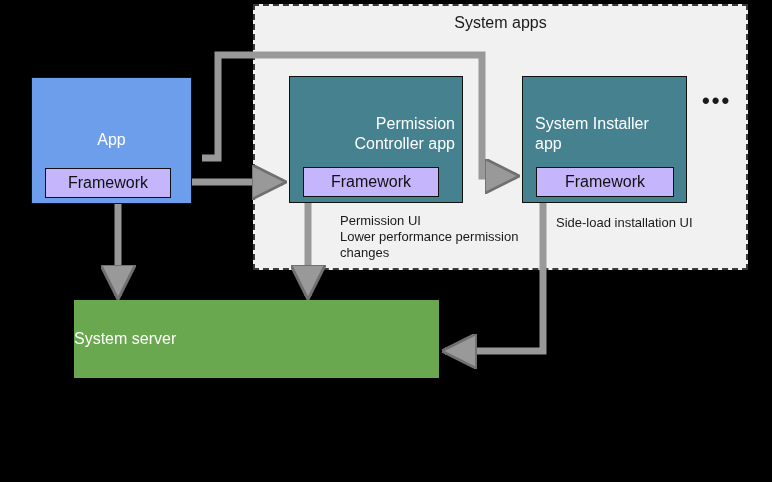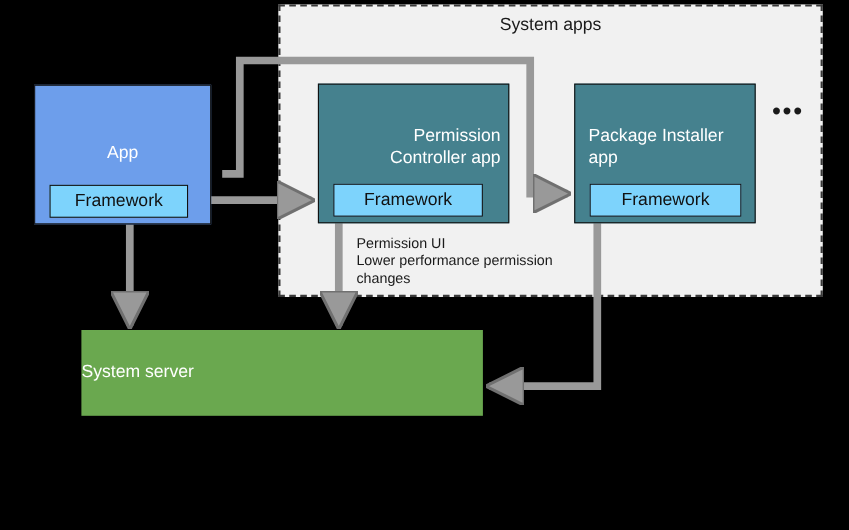--- a/index.html
+++ b/index.html
@@ -74,21 +74,21 @@
     width: 152px;
     text-align: right;
   }
   #package-installer-title {
     left: 535px; top: 114px;
     width: 150px;
   }
 
   
   .framework-box {
-    background: #7dd3fc;
+    background: #c4b5fd;
     border: 1px solid #111111;
     box-sizing: border-box;
     display: flex;
     align-items: center;
     justify-content: center;
     font-size: 16px;
     color: #111111;
   }
   #app-framework     { left: 45px;  top: 168px; width: 126px; height: 30px; }
   #pc-framework      { left: 303px; top: 167px; width: 136px; height: 30px; }
@@ -103,21 +103,21 @@
     letter-spacing: 2px;
   }
 
   
   .caption {
     font-size: 13px;
     color: #1a1a1a;
     line-height: 16px;
     white-space: pre-line;
   }
-  #permission-caption { left: 324px; top: 213px; width: 215px; }
+  #permission-caption { left: 312px; top: 213px; width: 215px; padding-left: 28px; }
   #sideload-caption   { left: 556px; top: 215px; width: 200px; }
 
   
   #system-server-box {
     left: 74px; top: 300px;
     width: 365px; height: 78px;
     background: #6aa84f;
   }
   #system-server-label {
     left: 74px; top: 330px;
@@ -176,22 +176,23 @@
 
   <div class="abs teal-box" id="permission-controller-box"></div>
   <div class="abs teal-title" id="permission-controller-title">Permission
 Controller app</div>
   <div class="abs framework-box" id="pc-framework">Framework</div>
   <div class="abs caption" id="permission-caption">Permission UI
 Lower performance permission
 changes</div>
 
   <div class="abs teal-box" id="package-installer-box"></div>
-  <div class="abs teal-title" id="package-installer-title">Package Installer
+  <div class="abs teal-title" id="package-installer-title">System Installer
 app</div>
   <div class="abs framework-box" id="pi-framework">Framework</div>
+  <div class="abs caption" id="sideload-caption">Side-load installation UI</div>
 
   <div class="abs" id="ellipsis">•••</div>
 
   <div class="abs" id="system-server-box"></div>
   <div class="abs" id="system-server-label">System server</div>
 
 </div>
 
 </body></html>

